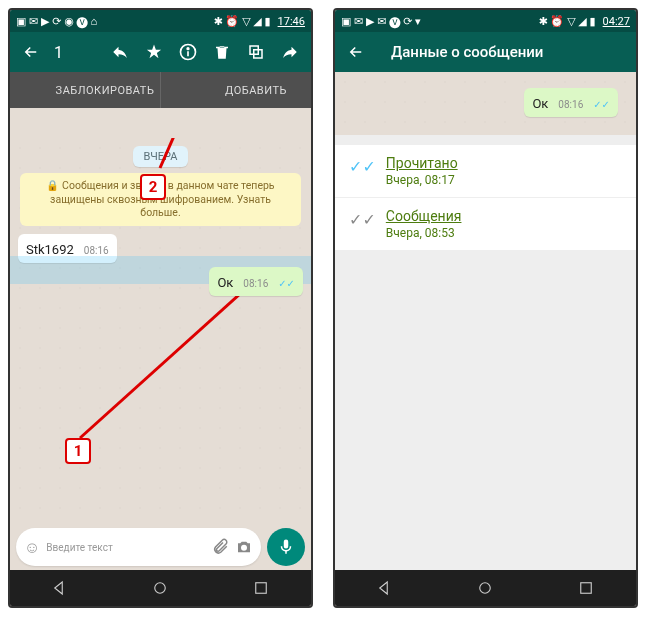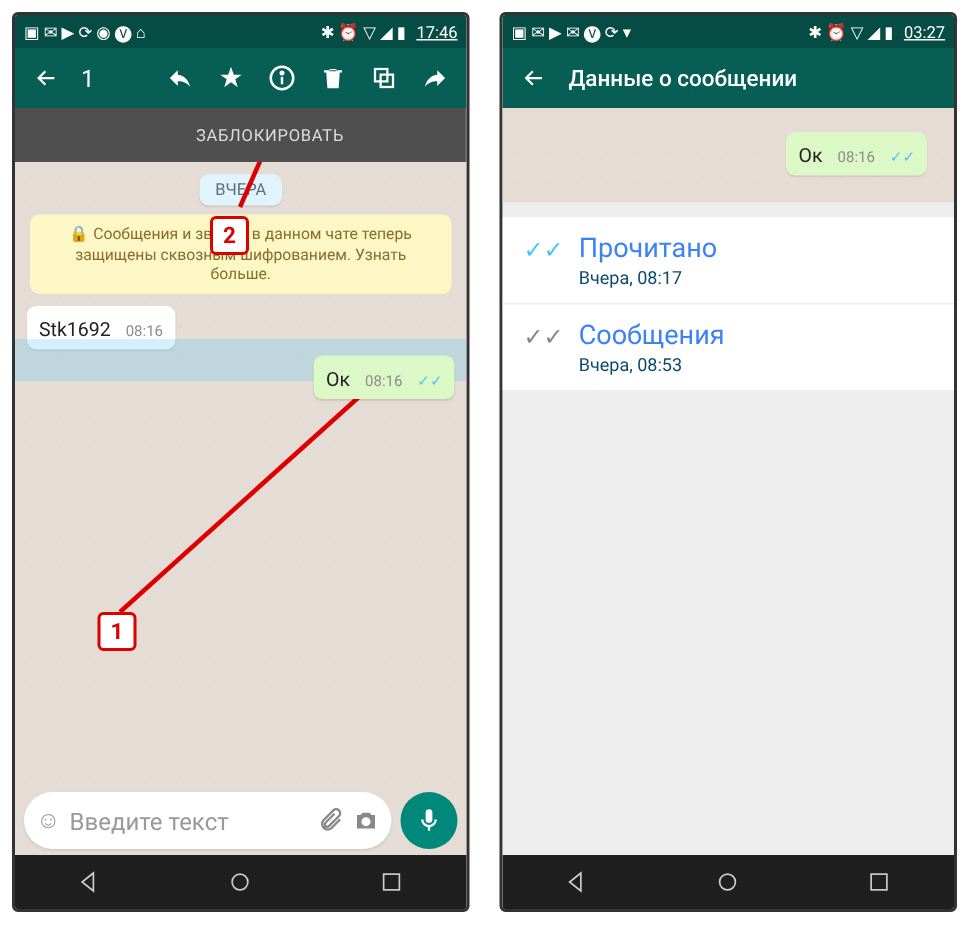--- a/index.html
+++ b/index.html
@@ -63,20 +63,21 @@
     padding-left: 40px;
   }
   .tab.divider { border-right: 1px solid #666; }
   .chat-bg {
     flex: 1;
     background: #e5ddd5;
     background-image: radial-gradient(circle, rgba(0,0,0,0.02) 1px, transparent 1px);
     background-size: 20px 20px;
     position: relative;
     overflow: hidden;
+    margin-top: 30px;
   }
   .day-pill {
     background: #e1f3fb;
     color: #5b7077;
     font-size: 11px;
     padding: 4px 10px;
     border-radius: 6px;
     margin: 8px auto 6px;
     width: fit-content;
     box-shadow: 0 1px 1px rgba(0,0,0,0.1);
@@ -128,54 +129,54 @@
     flex: 1;
     background: #fff;
     border-radius: 22px;
     height: 38px;
     display: flex;
     align-items: center;
     padding: 0 8px;
     gap: 6px;
     box-shadow: 0 1px 2px rgba(0,0,0,0.1);
   }
-  .input-placeholder { color: #999; font-size: 16px; flex: 1; }
+  .input-placeholder { color: #999; font-size: 10px; flex: 1; }
   .mic-btn {
     width: 38px; height: 38px;
     background: #00897b;
     border-radius: 50%;
     display: flex; align-items: center; justify-content: center;
     color: #fff;
   }
   .navbar {
     height: 36px;
     background: #1f1f1f;
     display: flex;
     align-items: center;
     justify-content: space-around;
   }
   .navbar .nav-icon { color: #ccc; }
   
-  .phone.right .appbar { background: #075e54; gap: 8px; }
+  .phone.right .appbar { background: #075e54; gap: 20px; }
   .title-text { font-size: 15px; font-weight: 500; }
   .info-body { flex: 1; background: #eee; display: flex; flex-direction: column; }
   .msg-preview-area {
     background: #e5ddd5;
     background-image: radial-gradient(circle, rgba(0,0,0,0.02) 1px, transparent 1px);
     background-size: 20px 20px;
     padding: 14px 10px;
     display: flex;
     justify-content: flex-end;
   }
   .info-section { background: #fff; margin-top: 10px; }
   .info-row { padding: 10px 14px; border-bottom: 1px solid #eee; display: flex; gap: 10px; align-items: flex-start; }
   .info-row:last-child { border-bottom: none; }
   .info-icon { margin-top: 2px; }
-  .info-text .label { font-size: 18px; color: #3b82f6; }
-  .info-text .sub { font-size: 12px; color: #0c4a6e; margin-top: 2px; }
+  .info-text .label { font-size: 14px; color: #4d7c0f; text-decoration: underline; }
+  .info-text .sub { font-size: 12px; color: #4d7c0f; margin-top: 2px; }
   
   .arrow-svg { position: absolute; pointer-events: none; }
   .callout {
     position: absolute;
     width: 26px; height: 26px;
     display: flex; align-items: center; justify-content: center;
     background: #fff;
     border: 2px solid #d00;
     color: #d00;
     font-weight: bold;
@@ -236,20 +237,21 @@
     </span>
     <span class="icon-btn">
       <svg width="18" height="18" viewBox="0 0 24 24" fill="#fff">
           <path d="M14 9V5l7 7-7 7v-4.1c-5 0-8.5 1.6-11 5.1 1-5 4-10 11-11z"></path>
         </svg>
     </span>
   </div>
 
   <div class="tabs">
     <div class="tab divider">ЗАБЛОКИРОВАТЬ</div>
+    <div class="tab">ДОБАВИТЬ</div>
   </div>
 
   <div class="chat-bg">
     <div class="day-pill">ВЧЕРА</div>
     <div class="encryption">🔒 Сообщения и звонки в данном чате теперь защищены сквозным шифрованием. Узнать больше.</div>
     <div class="msg-in">
       <span class="msg-text">Stk1692</span>
       <span class="msg-meta">08:16</span>
     </div>
     <div class="select-overlay" style="top:118px;"></div>
@@ -321,21 +323,21 @@
   </div>
 </div>
 
 <div class="phone right">
   <div class="statusbar">
     <div class="status-left">
       <span>▣ ✉ ▶ ✉ 🅥 ⟳ ▾</span>
     </div>
     <div class="status-right">
       <span>✱ ⏰ ▽ ◢ ▮</span>
-      <span class="time">03:27</span>
+      <span class="time">04:27</span>
     </div>
   </div>
 
   <div class="appbar">
     <span class="icon-btn">
       <svg width="18" height="18" viewBox="0 0 24 24" fill="none" stroke="#fff" stroke-width="2">
           <path d="M19 12H5M11 18l-6-6 6-6"></path>
         </svg>
     </span>
     <span class="title-text">Данные о сообщении</span>

